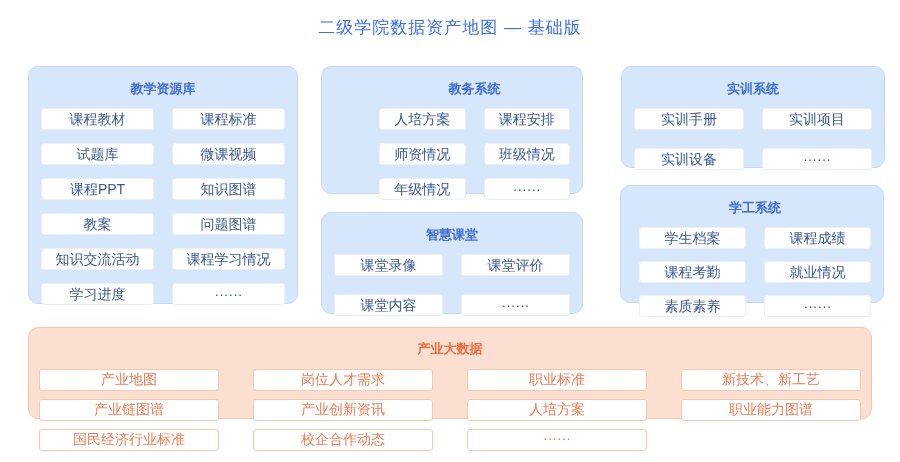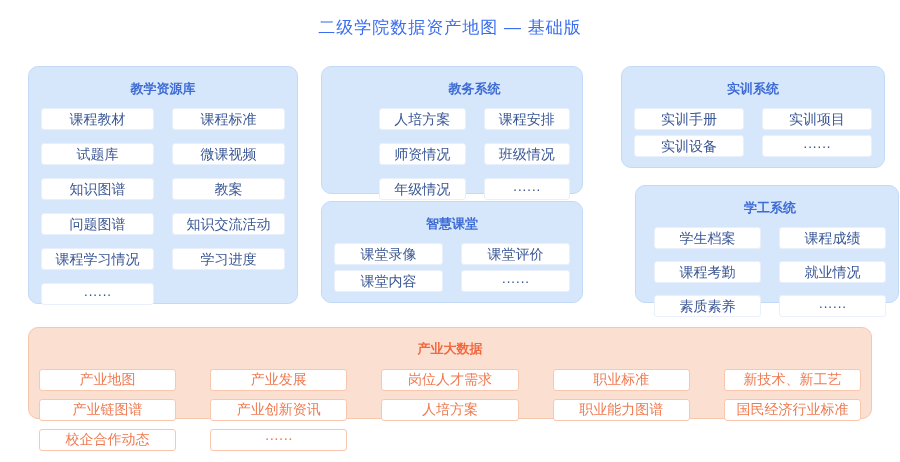--- a/index.html
+++ b/index.html
@@ -27,42 +27,42 @@
   .panel .title{
     text-align:center;font-weight:bold;font-size:13px;padding-top:13px;
   }
   .panel.blue .title{color:var(--panel_blue_title,#3e6cd4);}
   .panel.orange .title{color:var(--panel_orange_title,#f2693f);padding-top:12px;}
   .grid{
     display:grid;grid-template-columns:1fr 1fr;
     column-gap:18px;padding:0 12px;margin-top:10px;
   }
   .grid.gap-lg{row-gap:13px;}
-  .grid.gap-sm{row-gap:5px;}
+  .grid.gap-sm{row-gap:18px;}
   .grid.gap-xs{row-gap:12px;}
-  .grid.cols-6{grid-template-columns:repeat(5,1fr);column-gap:34px;padding:0 10px;margin-top:11px;row-gap:8px;}
+  .grid.cols-6{grid-template-columns:repeat(4,1fr);column-gap:34px;padding:0 10px;margin-top:11px;row-gap:8px;}
   .chip{
     height:20px;background:#ffffff;border-radius:3px;
     display:flex;align-items:center;justify-content:center;
     font-size:14px;line-height:20px;white-space:nowrap;
   }
   .panel.blue .chip{
     color:var(--chip_blue_text,#3a5795);
     border:1px solid #e9effb;
   }
   .panel.orange .chip{
     color:var(--chip_orange_text,#f0794f);
     border:1px solid var(--chip_orange_border,#f8c7ae);
   }
   
   .p-teaching{left:28px;top:66px;width:270px;height:238px;}
   .p-academic{left:321px;top:66px;width:262px;height:128px;padding-left:45px;}
-  .p-classroom{left:321px;top:201px;width:262px;height:102px;}
+  .p-classroom{left:321px;top:212px;width:262px;height:102px;}
   .p-training{left:621px;top:66px;width:264px;height:102px;}
-  .p-student{left:635px;top:185px;width:264px;height:118px;padding-left:6px;}
+  .p-student{left:620px;top:185px;width:264px;height:118px;padding-left:6px;}
   .p-industry{left:28px;top:327px;width:844px;height:92px;font-family:Liberation Serif, serif;}
 </style>
 </head>
 <body>
 
 <div class="stage">
 
   <div class="page-title">二级学院数据资产地图 — 基础版</div>
 
   <div class="panel blue p-teaching">
@@ -75,20 +75,23 @@
         <div class="chip">
           <span>课程标准</span>
         </div>
         <div class="chip">
           <span>试题库</span>
         </div>
         <div class="chip">
           <span>微课视频</span>
         </div>
         <div class="chip">
+          <span>课程PPT</span>
+        </div>
+        <div class="chip">
           <span>知识图谱</span>
         </div>
         <div class="chip">
           <span>教案</span>
         </div>
         <div class="chip">
           <span>问题图谱</span>
         </div>
         <div class="chip">
           <span>知识交流活动</span>
@@ -194,23 +197,20 @@
   </div>
 
   <div class="panel orange p-industry">
     <div class="title">产业大数据</div>
     <div class="grid cols-6">
 
     <div class="chip">
           <span>产业地图</span>
         </div>
         <div class="chip">
-          <span>产业发展</span>
-        </div>
-        <div class="chip">
           <span>岗位人才需求</span>
         </div>
         <div class="chip">
           <span>职业标准</span>
         </div>
         <div class="chip">
           <span>新技术、新工艺</span>
         </div>
         <div class="chip">
           <span>产业链图谱</span>

